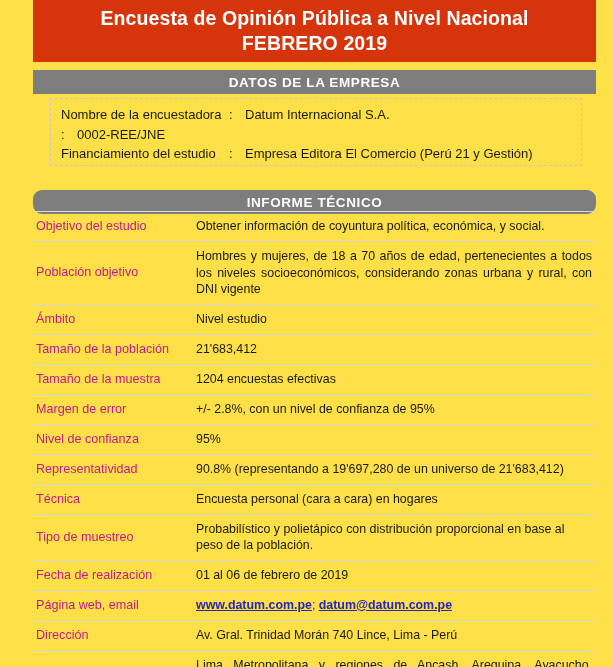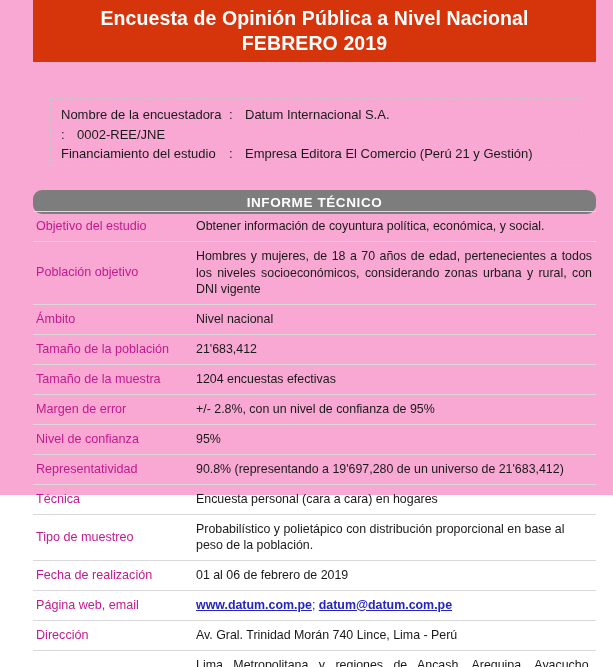--- a/index.html
+++ b/index.html
@@ -11,22 +11,22 @@
     height: 667px;
     background: #ffffff;
     font-family: "Liberation Sans", sans-serif;
     color: #1a1a1a;
     overflow: hidden;
   }
 
   .page {
     position: relative;
     width: 613px;
-    height: 495px;
-    background: #f9a8d4;
+    height: 667px;
+    background: #fde047;
   }
 
   
   .title-banner {
     position: absolute;
     left: 33px;
     top: 0px;
     width: 563px;
     height: 62px;
     background: #d6350c;
@@ -141,20 +141,21 @@
 </head>
 <body>
 
 <div class="page">
 
   <div class="title-banner">
     <span class="title-line1">Encuesta de Opinión Pública a Nivel Nacional</span>
     <span class="title-line2">FEBRERO 2019</span>
   </div>
 
+  <div class="section-bar bar-empresa">DATOS DE LA EMPRESA</div>
 
   <div class="empresa-box">
     <div class="empresa-row">
       <span class="empresa-label">Nombre de la encuestadora</span>
       <span class="empresa-colon">:</span>
       <span class="empresa-value">Datum Internacional S.A.</span>
     </div>
     <div class="empresa-row">
       <span class="empresa-colon">:</span>
       <span class="empresa-value">0002-REE/JNE</span>
@@ -173,21 +174,21 @@
       <tr>
         <td class="cell-label">Objetivo del estudio</td>
         <td class="cell-value">Obtener información de coyuntura política, económica, y social.</td>
       </tr>
       <tr>
         <td class="cell-label">Población objetivo</td>
         <td class="cell-value justify">Hombres y mujeres, de 18 a 70 años de edad, pertenecientes a todos los niveles socioeconómicos, considerando zonas urbana y rural, con DNI vigente</td>
       </tr>
       <tr>
         <td class="cell-label">Ámbito</td>
-        <td class="cell-value">Nivel nacional</td>
+        <td class="cell-value">Nivel estudio</td>
       </tr>
       <tr>
         <td class="cell-label">Tamaño de la población</td>
         <td class="cell-value">21'683,412</td>
       </tr>
       <tr>
         <td class="cell-label">Tamaño de la muestra</td>
         <td class="cell-value">1204 encuestas efectivas</td>
       </tr>
       <tr>

